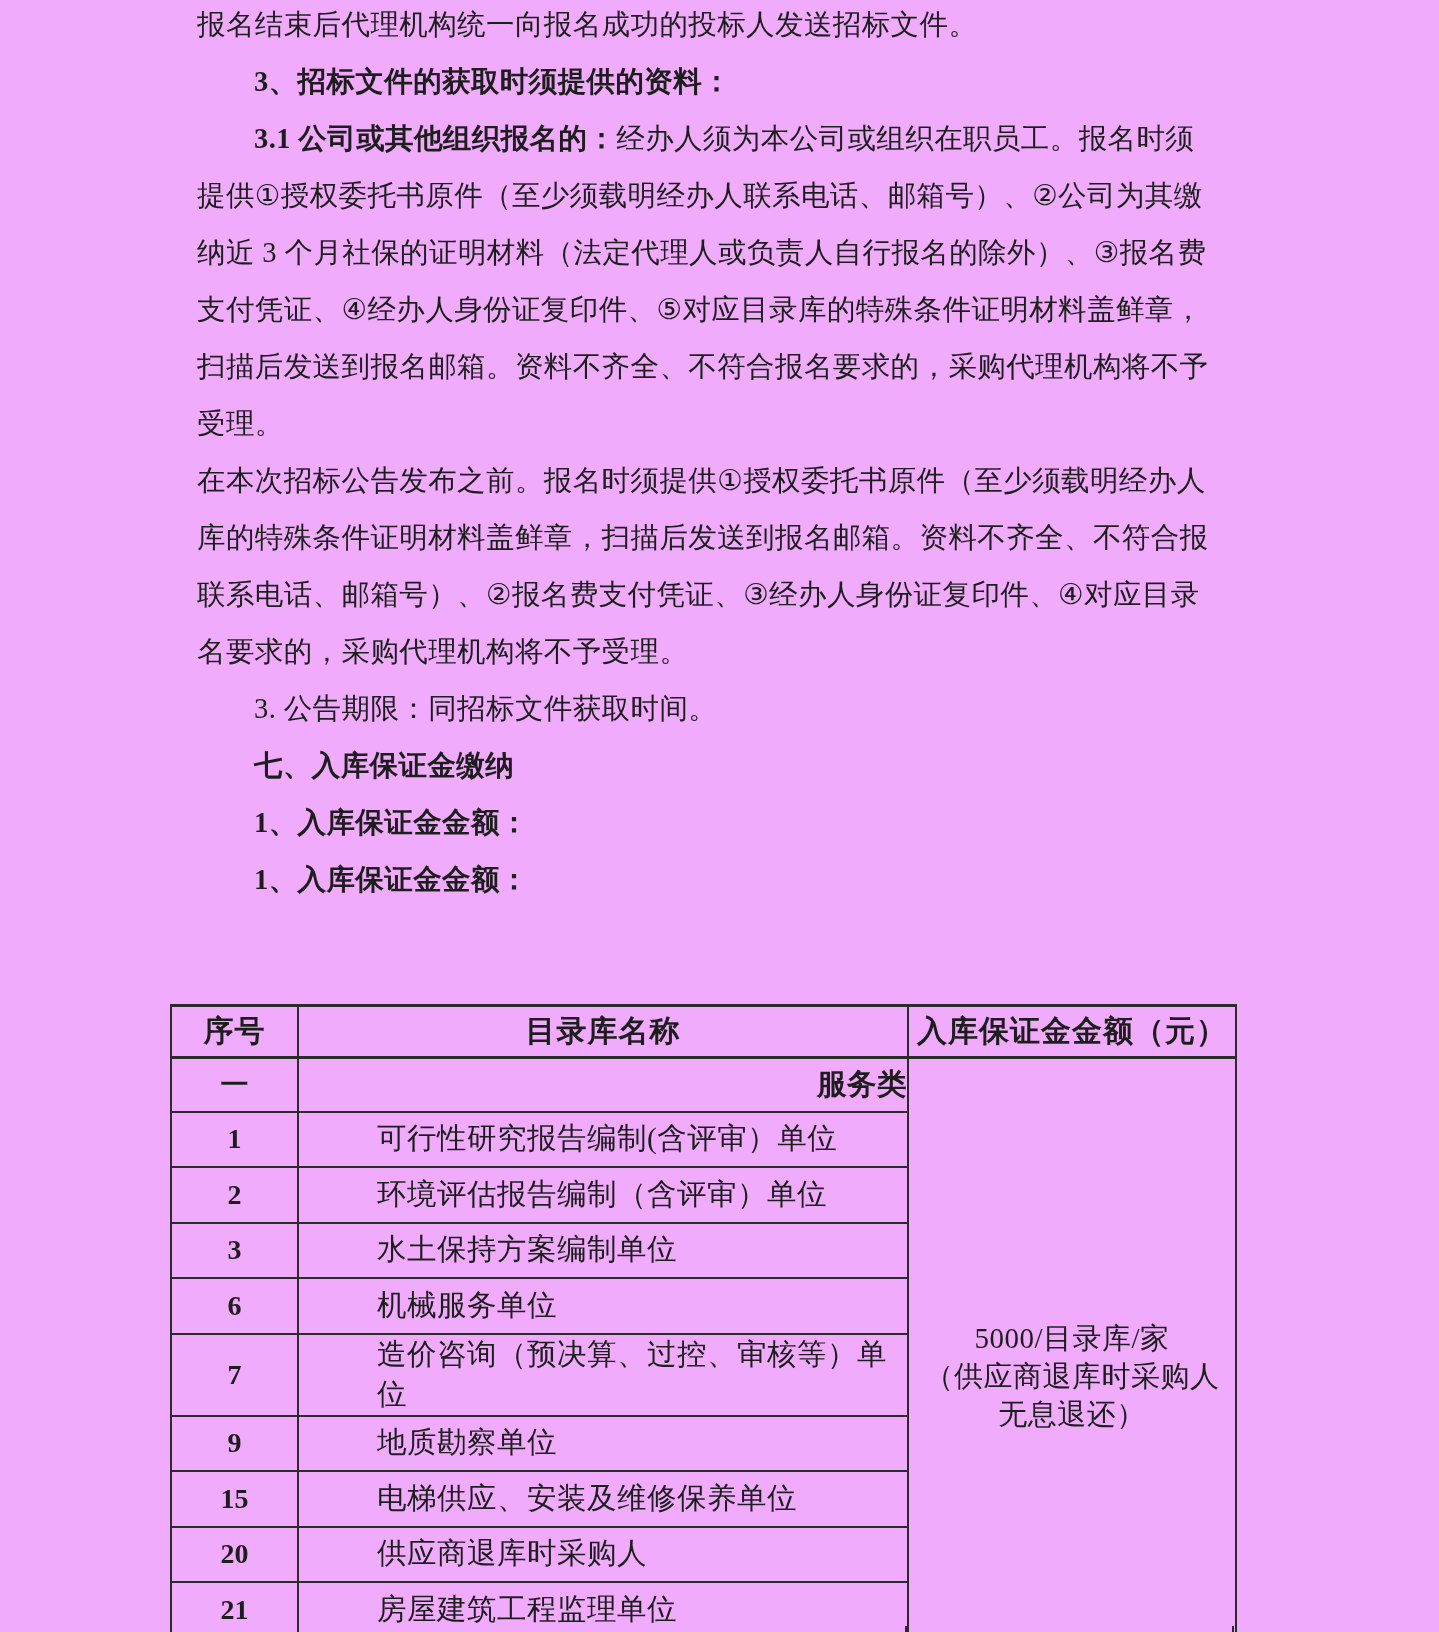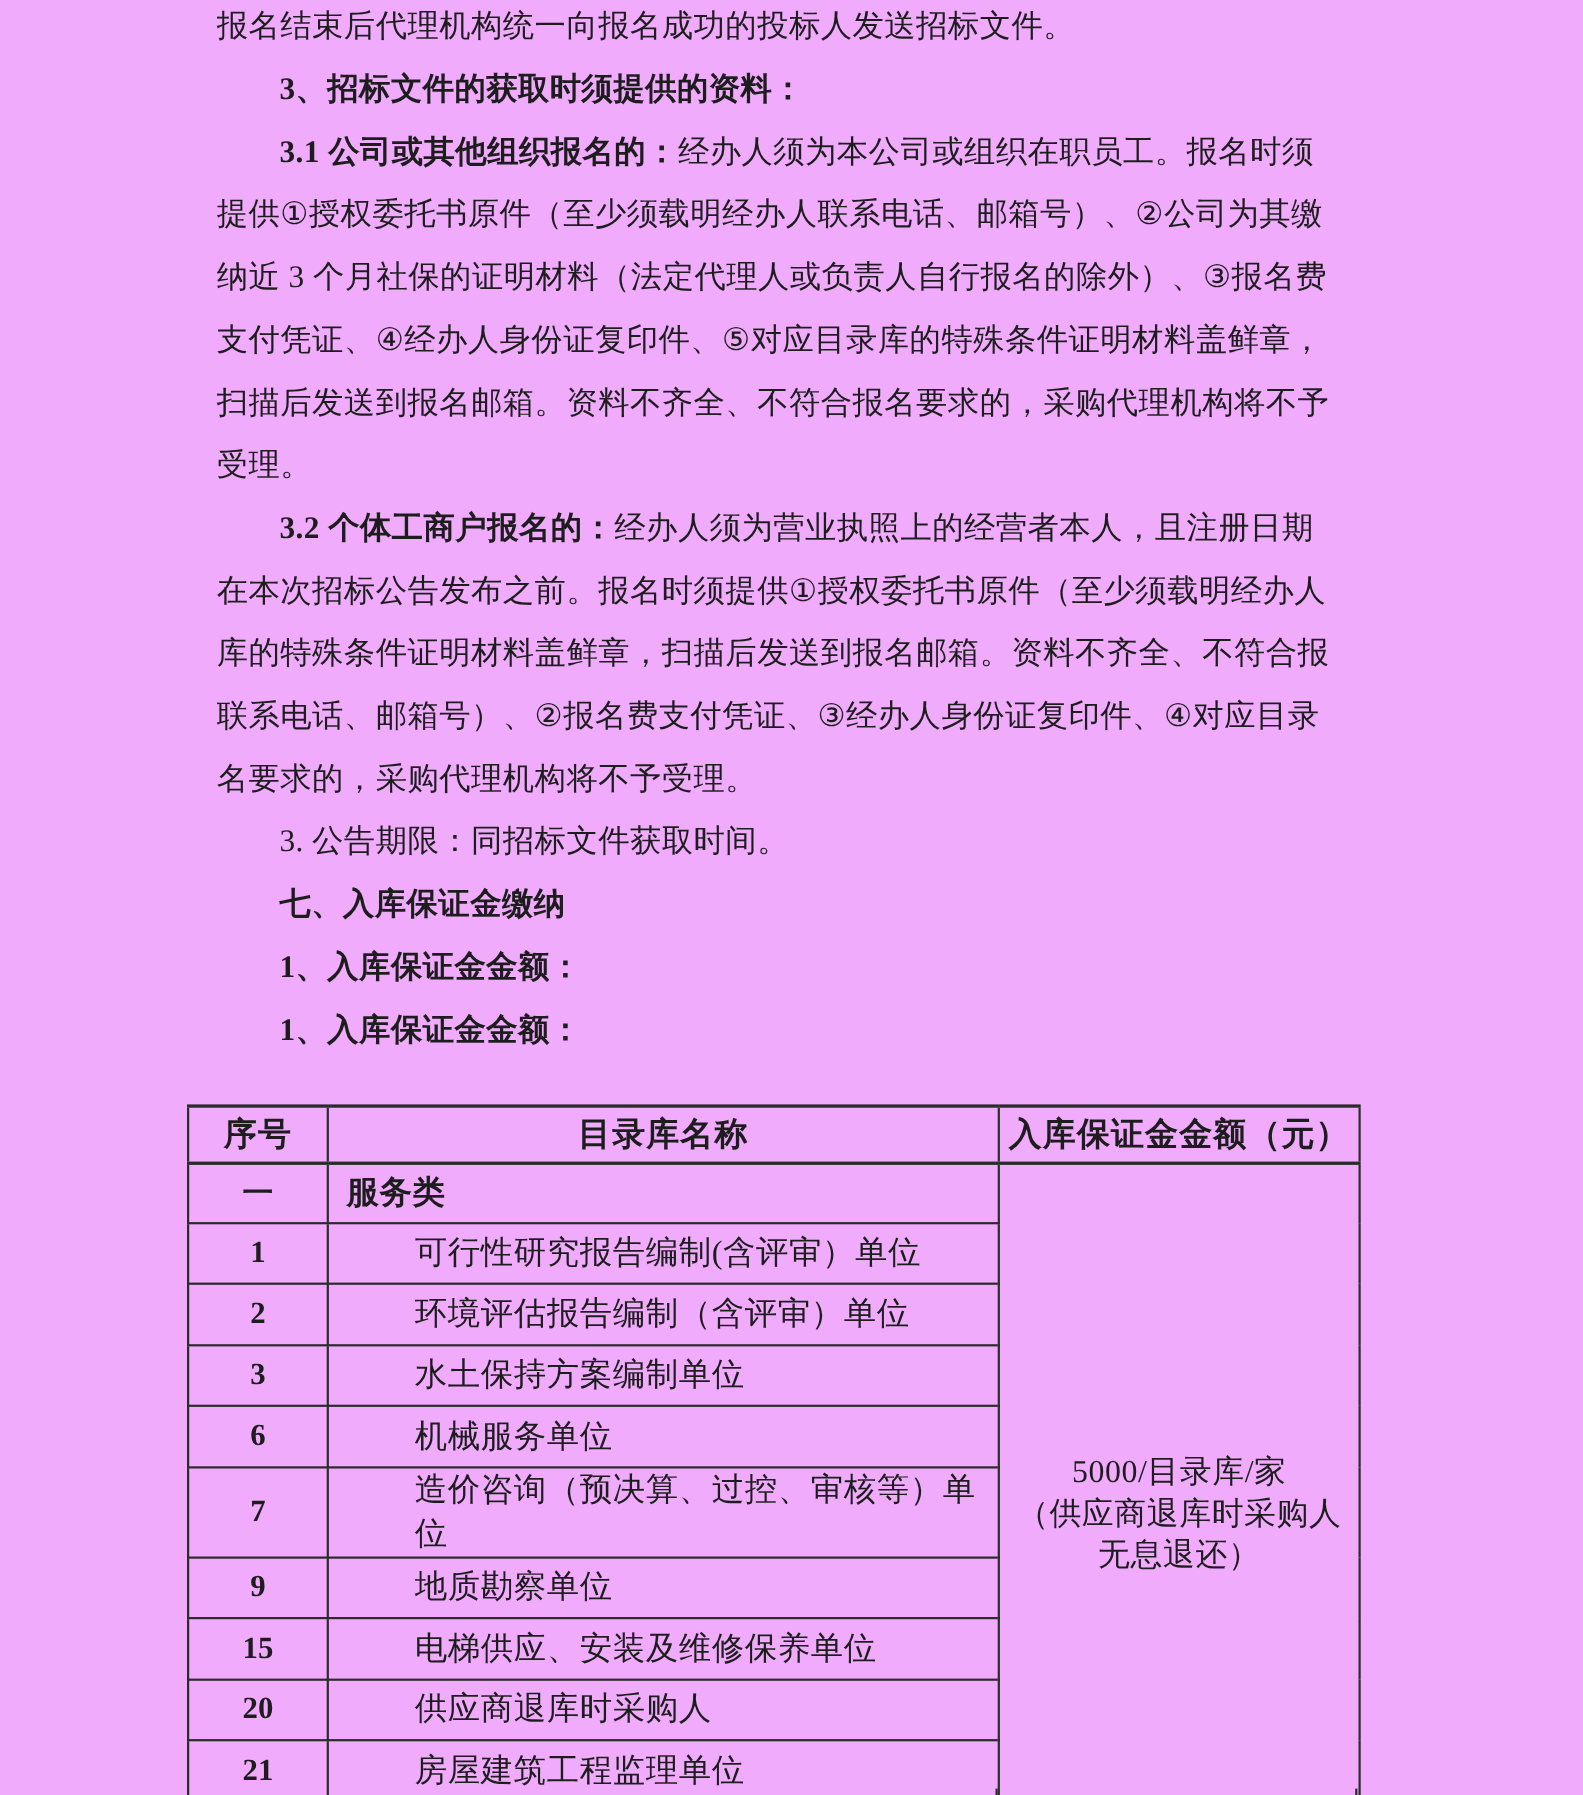--- a/index.html
+++ b/index.html
@@ -59,21 +59,21 @@
     text-align:center;
     font-weight:bold;
     font-size:28px;
   }
   td.cell-name {
     font-size:29.5px;
     padding-left:78px;
     letter-spacing:0.5px;
   }
   td.cell-name.center {
-    text-align:left;
+    text-align:right;
     padding-left:16px;
     font-weight:bold;
     font-family:Liberation Serif, serif;
   }
   td.deposit-cell {
     border-bottom:none;
     vertical-align:middle;
     text-align:center;
     font-size:29px;
   }
@@ -98,21 +98,20 @@
 
   <div class="text-block" id="body-lines">
       <div class="line"><span>报名结束后代理机构统一向报名成功的投标人发送招标文件。</span></div>
       <div class="line indent"><span class="b">3、招标文件的获取时须提供的资料：</span></div>
       <div class="line indent"><span class="b">3.1 公司或其他组织报名的：</span><span>经办人须为本公司或组织在职员工。报名时须</span></div>
       <div class="line"><span>提供①授权委托书原件（至少须载明经办人联系电话、邮箱号）、②公司为其缴</span></div>
       <div class="line"><span>纳近 3 个月社保的证明材料（法定代理人或负责人自行报名的除外）、③报名费</span></div>
       <div class="line"><span>支付凭证、④经办人身份证复印件、⑤对应目录库的特殊条件证明材料盖鲜章，</span></div>
       <div class="line"><span>扫描后发送到报名邮箱。资料不齐全、不符合报名要求的，采购代理机构将不予</span></div>
       <div class="line"><span>受理。</span></div>
-      <div class="line indent"><span class="b">3.2 个体工商户报名的：</span><span>经办人须为营业执照上的经营者本人，且注册日期</span></div>
       <div class="line"><span>在本次招标公告发布之前。报名时须提供①授权委托书原件（至少须载明经办人</span></div>
       <div class="line"><span>库的特殊条件证明材料盖鲜章，扫描后发送到报名邮箱。资料不齐全、不符合报</span></div>
       <div class="line"><span>联系电话、邮箱号）、②报名费支付凭证、③经办人身份证复印件、④对应目录</span></div>
       <div class="line"><span>名要求的，采购代理机构将不予受理。</span></div>
       <div class="line indent"><span>3. 公告期限：同招标文件获取时间。</span></div>
       <div class="line indent"><span class="b">七、入库保证金缴纳</span></div>
       <div class="line indent"><span class="b">1、入库保证金金额：</span></div>
       <div class="line indent"><span class="b">1、入库保证金金额：</span></div>
     </div>
 

